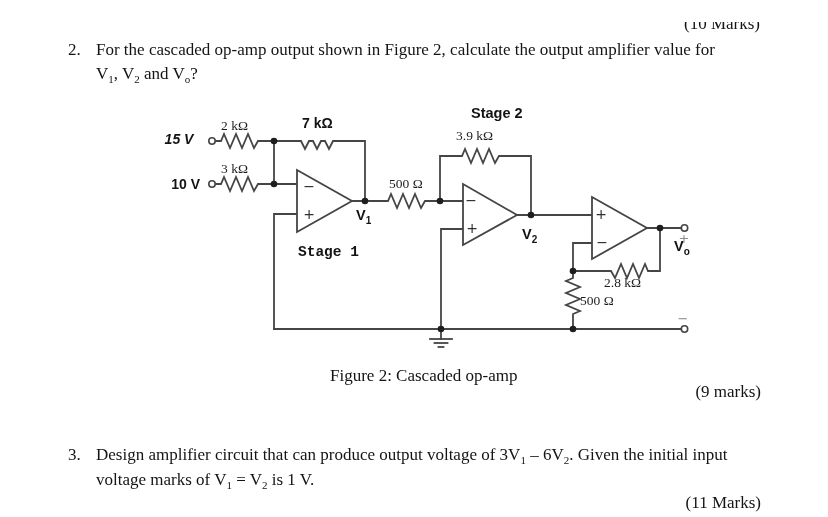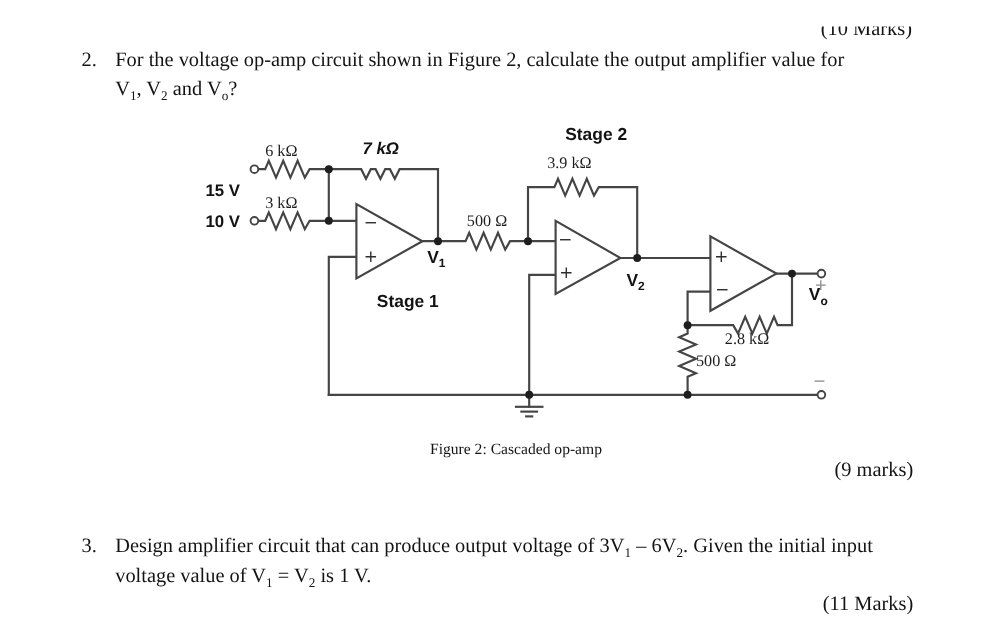--- a/index.html
+++ b/index.html
@@ -20,34 +20,34 @@
   .sg{
     position:absolute;width:14px;text-align:center;
     font-family:"DejaVu Sans","Liberation Sans",sans-serif;
     font-size:14px;line-height:16px;color:#2e2e2e;
   }
   .polarity{
     position:absolute;width:14px;text-align:center;
     font-family:"DejaVu Sans","Liberation Sans",sans-serif;
     font-size:13px;line-height:14px;color:#8d8d8d;
   }
-  .caption{font-size:13px;text-align:center;}
+  .caption{font-size:17px;text-align:left;}
   .edge-bottom{position:absolute;left:0;top:509px;width:828px;height:2px;background:#cbcbcb;}
   .edge-right{position:absolute;left:815px;top:423px;width:2px;height:94px;background:#dcdcdc;}
   .schematic{position:absolute;left:0;top:0;}
 </style>
 </head>
 <body>
 
 <div class="page">
 
   <div class="abs marks" style="top:-8px;right:36px;">(10 Marks)</div>
 
   <div class="abs qtext" style="left:68px;top:16px;">2.</div>
-  <div class="abs qtext" style="left:96px;top:16px;">For the voltage op-amp circuit shown in Figure 2, calculate the output amplifier value for</div>
+  <div class="abs qtext" style="left:96px;top:16px;">For the cascaded op-amp output shown in Figure 2, calculate the output amplifier value for</div>
   <div class="abs qtext" style="left:96px;top:40px;"><span>V</span><sub>1</sub><span>, V</span><sub>2</sub><span> and V</span><sub>o</sub><span>?</span></div>
 
   <svg class="schematic" width="828" height="517" viewBox="0 0 828 517">
     <g stroke="#454545" stroke-width="1.8" fill="none" stroke-linecap="square" stroke-linejoin="miter">
       <polyline points="216,119 221,119 224,112 230,126 236,112 242,126 248,112 254,126 258,119 274,119"></polyline>
       <polyline points="216,162 221,162 224,155 230,169 236,155 242,169 248,155 254,169 258,162 296,162"></polyline>
       <line x1="274" y1="119" x2="274" y2="162"></line>
       <polyline points="274,119 301,119 305,127 309,119 313,119 317,127 321,119 325,119 329,127 333,119 341,119 365,119 365,179"></polyline>
       <polyline points="352,179 388,179 391,172 397,186 403,172 409,186 415,172 421,186 425,179 462,179"></polyline>
       <polyline points="440,179 440,134 462,134 465,127 471,141 477,127 483,141 489,127 495,141 499,134 531,134 531,193"></polyline>
@@ -81,29 +81,29 @@
       <circle cx="573" cy="307" r="3.3"></circle>
     </g>
     <g fill="#ffffff" stroke="#454545" stroke-width="1.6">
       <circle cx="212" cy="119" r="3.2"></circle>
       <circle cx="212" cy="162" r="3.2"></circle>
       <circle cx="684.5" cy="206" r="3.2"></circle>
       <circle cx="684.5" cy="307" r="3.2"></circle>
     </g>
   </svg>
 
-  <div class="blabel" style="left:158px;top:128px;width:42px;text-align:right;">15 V</div>
+  <div class="blabel" style="left:158px;top:109px;width:42px;text-align:center;font-style:italic;">15 V</div>
   <div class="blabel" style="left:158px;top:154px;width:42px;text-align:right;">10 V</div>
-  <div class="clabel" style="left:221px;top:96px;">6 kΩ</div>
+  <div class="clabel" style="left:221px;top:96px;">2 kΩ</div>
   <div class="clabel" style="left:221px;top:139px;">3 kΩ</div>
-  <div class="blabel" style="left:302px;top:93px;font-style:italic;">7 kΩ</div>
+  <div class="blabel" style="left:302px;top:93px;">7 kΩ</div>
   <div class="clabel" style="left:389px;top:154px;">500 Ω</div>
   <div class="blabel" style="left:471px;top:83px;font-size:14.5px;">Stage 2</div>
   <div class="clabel" style="left:456px;top:106px;">3.9 kΩ</div>
-  <div class="blabel" style="left:314px;top:222px;font-size:14.5px;">Stage 1</div>
+  <div class="blabel" style="left:298px;top:222px;font-size:14.5px;font-family:Liberation Mono, monospace;">Stage 1</div>
   <div class="clabel" style="left:604px;top:253px;">2.8 kΩ</div>
   <div class="clabel" style="left:580px;top:271px;">500 Ω</div>
 
   <div class="blabel" style="left:356px;top:185px;font-size:14.5px;"><span>V</span><sub>1</sub></div>
   <div class="blabel" style="left:522px;top:204px;font-size:14.5px;"><span>V</span><sub>2</sub></div>
   <div class="blabel" style="left:674px;top:216px;font-size:14.5px;"><span>V</span><sub>o</sub></div>
 
   <div class="sg" style="left:302px;top:156px;">−</div>
   <div class="sg" style="left:302px;top:184px;">+</div>
   <div class="sg" style="left:464px;top:170px;">−</div>
@@ -112,19 +112,19 @@
   <div class="sg" style="left:595px;top:212px;">−</div>
 
   <div class="polarity" style="left:677px;top:210px;">+</div>
   <div class="polarity" style="left:676px;top:290px;">−</div>
 
   <div class="abs caption" style="left:330px;top:344px;width:200px;">Figure 2: Cascaded op-amp</div>
   <div class="abs marks" style="right:35px;top:360px;">(9 marks)</div>
 
   <div class="abs qtext" style="left:68px;top:421px;">3.</div>
   <div class="abs qtext" style="left:96px;top:421px;"><span>Design amplifier circuit that can produce output voltage of 3V</span><sub>1</sub><span> – 6V</span><sub>2</sub><span>. Given the initial input</span></div>
-  <div class="abs qtext" style="left:96px;top:446px;"><span>voltage value of V</span><sub>1</sub><span> = V</span><sub>2</sub><span> is 1 V.</span></div>
+  <div class="abs qtext" style="left:96px;top:446px;"><span>voltage marks of V</span><sub>1</sub><span> = V</span><sub>2</sub><span> is 1 V.</span></div>
   <div class="abs marks" style="right:35px;top:471px;">(11 Marks)</div>
 
   <div class="edge-bottom"></div>
   <div class="edge-right"></div>
 
 </div>
 
 </body></html>

